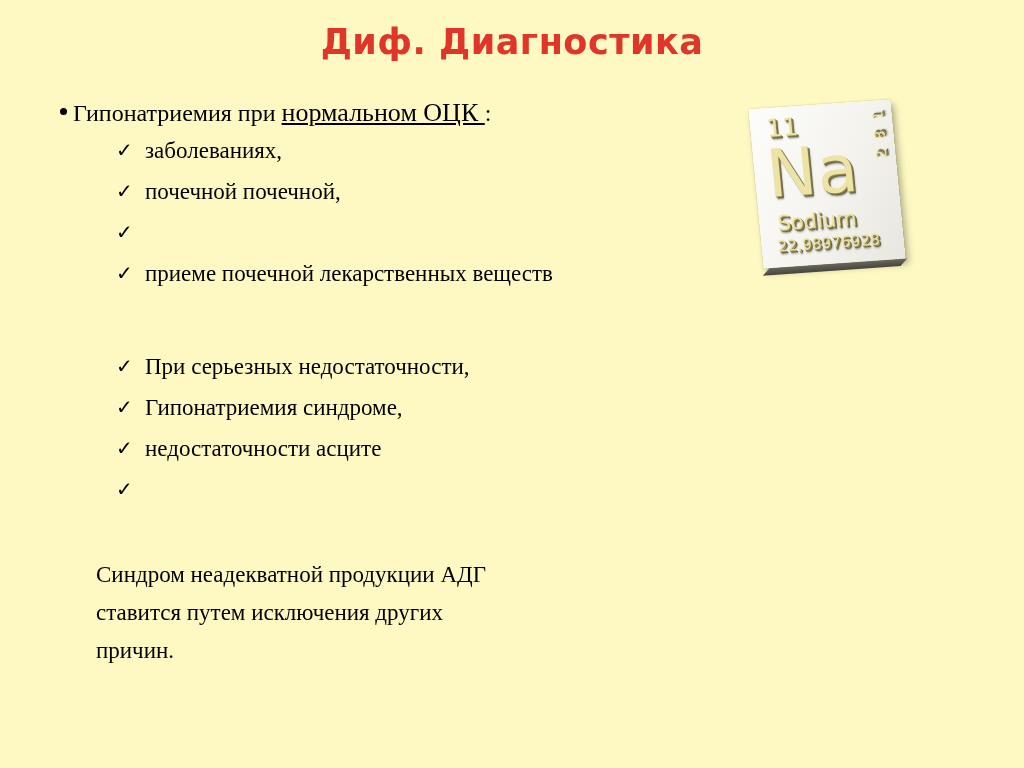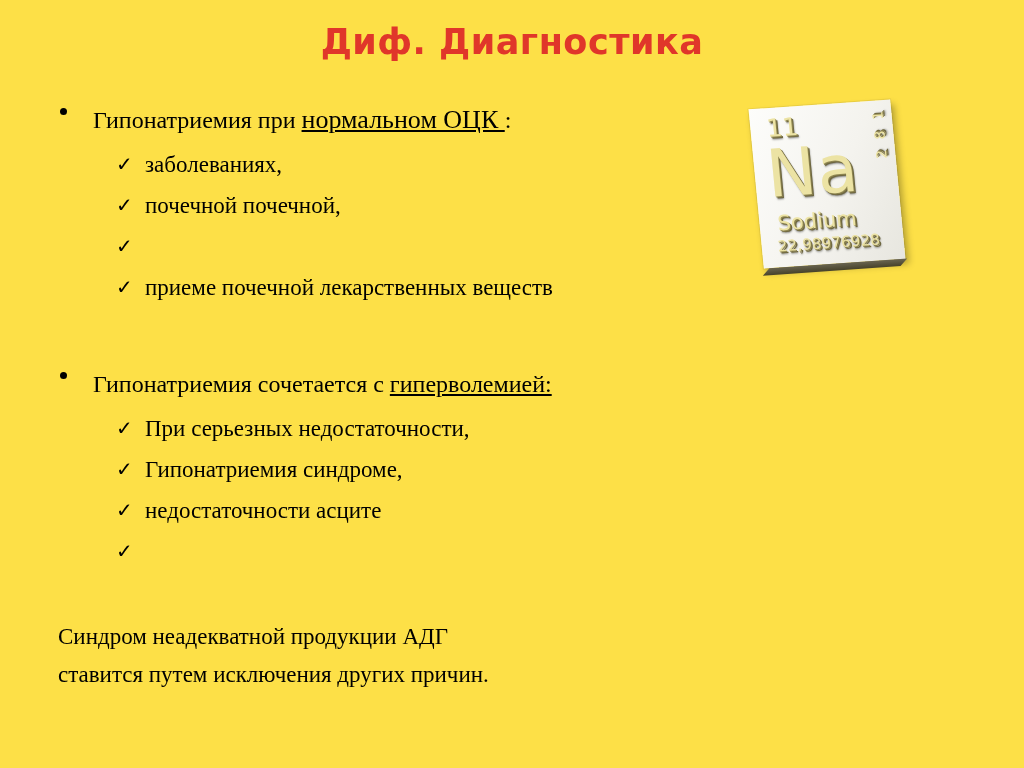--- a/index.html
+++ b/index.html
@@ -13,21 +13,21 @@
     height: 768px;
     overflow: hidden;
     font-family: "Liberation Serif", "DejaVu Serif", serif;
     color: #000000;
     position: relative;
   }
 
   .slide {
     position: absolute;
     inset: 0;
-    background: #fde047;
+    background: #fef9c3;
   }
 
   
   .slide-title {
     position: absolute;
     top: 22px;
     left: 0;
     width: 1024px;
     text-align: center;
     font-family: "DejaVu Sans", "Liberation Sans", sans-serif;
@@ -42,23 +42,23 @@
   .content {
     position: absolute;
     top: 96px;
     left: 0;
     width: 760px;
   }
 
   
   .bullet-row {
     position: relative;
-    padding-left: 93px;
+    padding-left: 73px;
     font-size: 24px;
-    line-height: 48px;
+    line-height: 34px;
     min-height: 34px;
   }
   .bullet-dot {
     position: absolute;
     left: 60px;
     top: 12px;
     width: 7px;
     height: 7px;
     background: #000;
     border-radius: 50%;
@@ -94,21 +94,21 @@
 
   .group-gap {
     height: 52px;
   }
   .para-gap {
     height: 46px;
   }
 
   
   .closing {
-    padding-left: 58px;
+    padding-left: 96px;
     padding-right: 250px;
     font-size: 23px;
     line-height: 38px;
   }
 
   
   .na-tile-wrap {
     position: absolute;
     left: 748px;
     top: 98px;
@@ -211,24 +211,20 @@
     <div class="check-row">
       <span class="check-mark">✓</span>
     </div>
     <div class="check-row">
       <span class="check-mark">✓</span>
       <span>приеме почечной лекарственных веществ</span>
     </div>
 
     <div class="group-gap"></div>
 
-    <div class="bullet-row">
-      <span class="bullet-dot"></span>
-      <span class="bullet-text"><span>Гипонатриемия сочетается с </span><span class="underlined">гиперволемией:</span><span></span></span>
-    </div>
 
     <div class="check-row">
       <span class="check-mark">✓</span>
       <span>При серьезных недостаточности,</span>
     </div>
     <div class="check-row">
       <span class="check-mark">✓</span>
       <span>Гипонатриемия синдроме,</span>
     </div>
     <div class="check-row">

